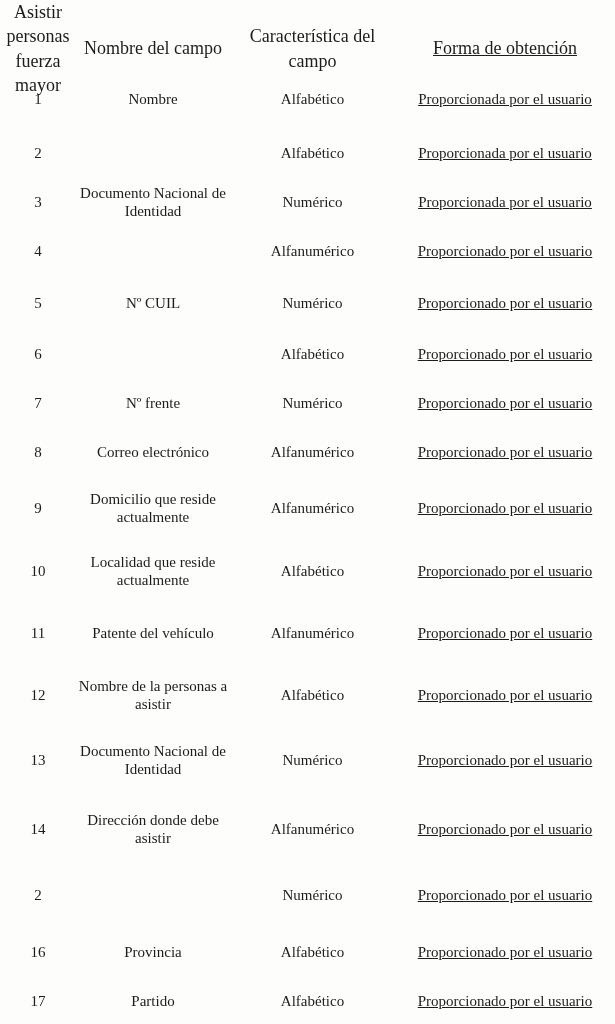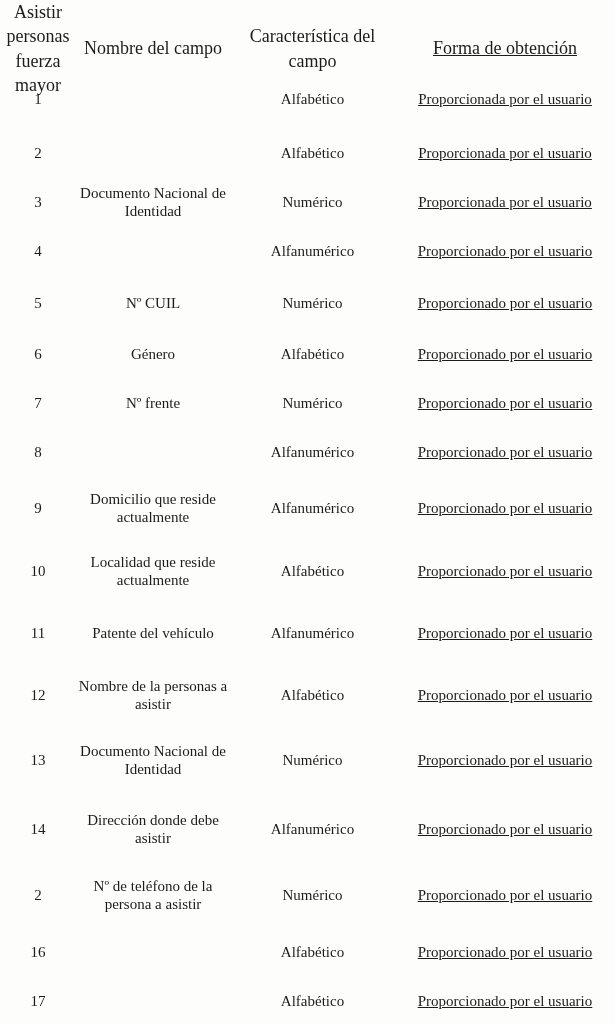--- a/index.html
+++ b/index.html
@@ -40,20 +40,21 @@
 
   <div class="row header" style="height:72px">
     <div class="cell c1">Asistir personas fuerza mayor</div>
     <div class="cell c2">Nombre del campo</div>
     <div class="cell c3">Característica del campo</div>
     <div class="cell c4">Forma de obtención</div>
   </div>
 
   <div class="row" style="height:56px">
     <div class="cell c1">1</div>
+    <div class="cell c2">Nombre</div>
     <div class="cell c3">Alfabético</div>
     <div class="cell c4">Proporcionada por el usuario</div>
   </div>
 
   <div class="row" style="height:51px">
     <div class="cell c1">2</div>
     <div class="cell c3">Alfabético</div>
     <div class="cell c4">Proporcionada por el usuario</div>
   </div>
 
@@ -72,34 +73,34 @@
 
   <div class="row" style="height:53px">
     <div class="cell c1">5</div>
     <div class="cell c2">Nº CUIL</div>
     <div class="cell c3">Numérico</div>
     <div class="cell c4">Proporcionado por el usuario</div>
   </div>
 
   <div class="row" style="height:50px">
     <div class="cell c1">6</div>
-    <div class="cell c2">Género</div>
     <div class="cell c3">Alfabético</div>
     <div class="cell c4">Proporcionado por el usuario</div>
   </div>
 
   <div class="row" style="height:48px">
     <div class="cell c1">7</div>
     <div class="cell c2">Nº frente</div>
     <div class="cell c3">Numérico</div>
     <div class="cell c4">Proporcionado por el usuario</div>
   </div>
 
   <div class="row" style="height:50px">
     <div class="cell c1">8</div>
+    <div class="cell c2">Correo electrónico</div>
     <div class="cell c3">Alfanumérico</div>
     <div class="cell c4">Proporcionado por el usuario</div>
   </div>
 
   <div class="row" style="height:62px">
     <div class="cell c1">9</div>
     <div class="cell c2">Domicilio que reside actualmente</div>
     <div class="cell c3">Alfanumérico</div>
     <div class="cell c4">Proporcionado por el usuario</div>
   </div>
@@ -134,30 +135,31 @@
 
   <div class="row" style="height:69px">
     <div class="cell c1">14</div>
     <div class="cell c2">Dirección donde debe asistir</div>
     <div class="cell c3">Alfanumérico</div>
     <div class="cell c4">Proporcionado por el usuario</div>
   </div>
 
   <div class="row" style="height:63px">
     <div class="cell c1">2</div>
-    <div class="cell c2">Nº de teléfono de la persona a asistir</div>
     <div class="cell c3">Numérico</div>
     <div class="cell c4">Proporcionado por el usuario</div>
   </div>
 
   <div class="row" style="height:52px">
     <div class="cell c1">16</div>
+    <div class="cell c2">Provincia</div>
     <div class="cell c3">Alfabético</div>
     <div class="cell c4">Proporcionado por el usuario</div>
   </div>
 
   <div class="row" style="height:45px">
     <div class="cell c1">17</div>
+    <div class="cell c2">Partido</div>
     <div class="cell c3">Alfabético</div>
     <div class="cell c4">Proporcionado por el usuario</div>
   </div>
 
 </div>
 
 </body></html>

